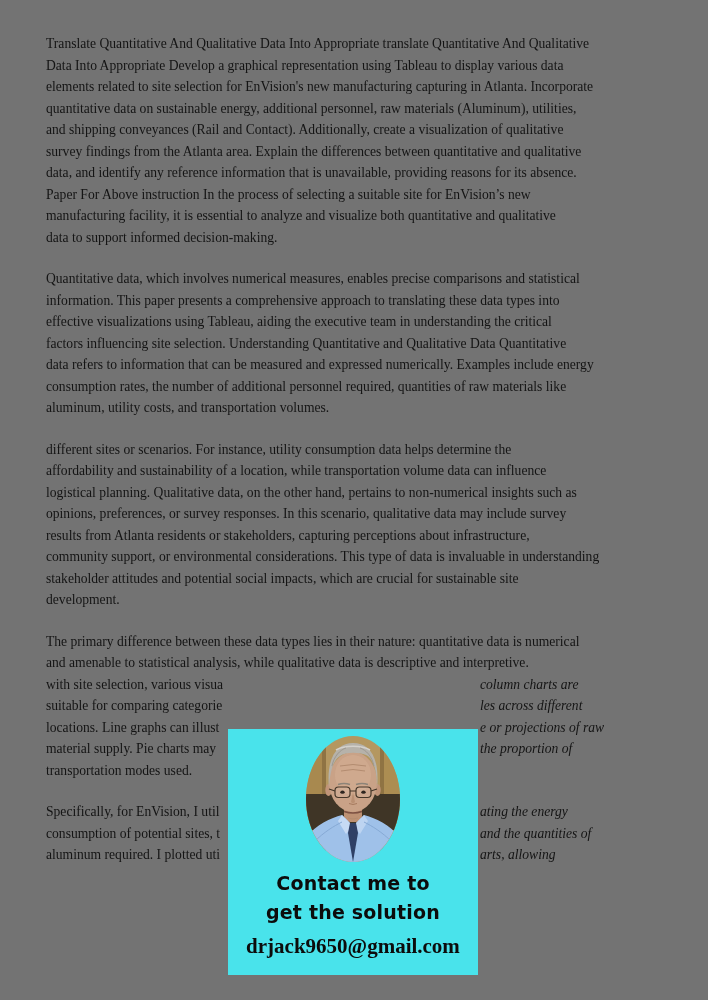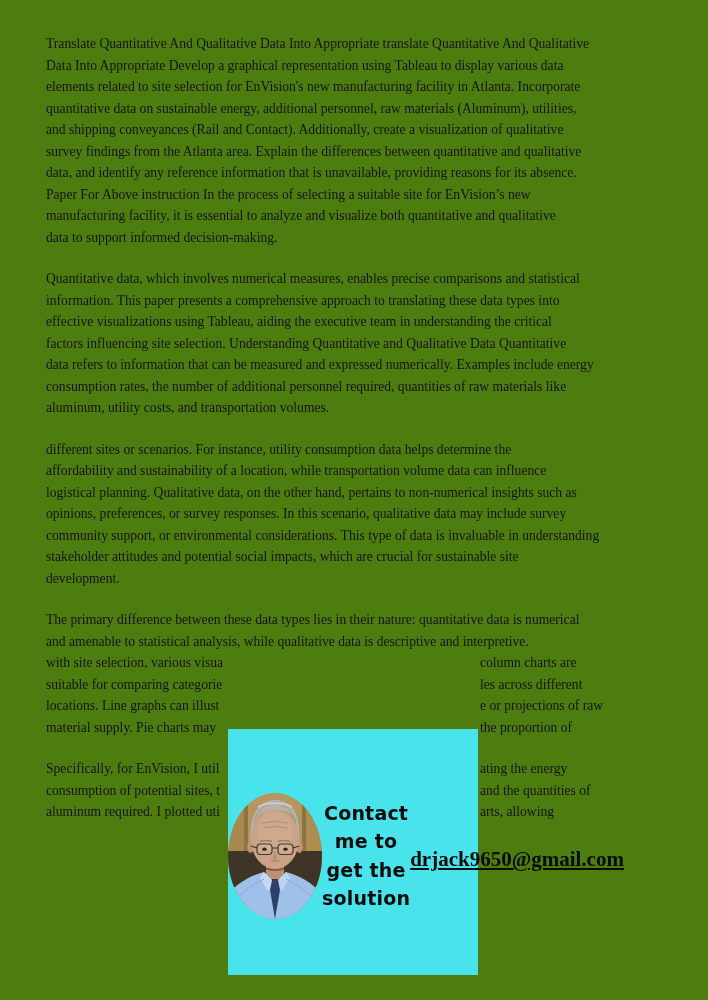--- a/index.html
+++ b/index.html
@@ -1,20 +1,20 @@
 <!DOCTYPE html>
 <html><head>
 <meta charset="utf-8">
 <style>
   html, body { margin: 0; padding: 0; background: #ffffff; }
   .page {
     position: relative;
     width: 708px;
     height: 1000px;
-    background: #4d7c0f;
+    background: #737373;
     overflow: hidden;
     font-family: "Liberation Serif", serif;
   }
   .content {
     position: absolute;
     left: 46px;
     top: 33px;
     width: 594px;
     color: #141414;
   }
@@ -23,31 +23,32 @@
     position: relative;
     height: 21.5px;
     line-height: 21.5px;
     font-size: 13.6px;
     white-space: nowrap;
   }
   .frag-right {
     position: absolute;
     left: 434px;
     top: 0;
+    font-style: italic;
   }
   .promo-card {
     position: absolute;
     left: 228px;
     top: 729px;
     width: 250px;
     height: 246px;
     background: #49e3eb;
     z-index: 5;
     display: flex;
-    flex-direction: row;
+    flex-direction: column;
     align-items: center;
   }
   .photo {
     margin-top: 7px;
     width: 94px;
     height: 126px;
     border-radius: 50%;
     overflow: hidden;
     flex: 0 0 auto;
   }
@@ -55,41 +56,40 @@
     margin-top: 7px;
     text-align: center;
     font-family: "DejaVu Sans", sans-serif;
     font-weight: bold;
     font-size: 19px;
     line-height: 28.5px;
     color: #0c0c0c;
     letter-spacing: 0.2px;
   }
   .promo-email {
-    margin-top: 14px;
+    margin-top: 7px;
     text-align: center;
     font-family: "Liberation Serif", serif;
     font-weight: bold;
     font-size: 21px;
     line-height: 26px;
     color: #0c0c0c;
-    text-decoration: underline;
   }
 </style>
 </head>
 <body>
 
 <div class="page">
 
   <div class="content" style="color: rgb(20, 20, 20);">
 
   <div class="para">
         <div class="line">Translate Quantitative And Qualitative Data Into Appropriate translate Quantitative And Qualitative</div>
         <div class="line">Data Into Appropriate Develop a graphical representation using Tableau to display various data</div>
-        <div class="line">elements related to site selection for EnVision's new manufacturing facility in Atlanta. Incorporate</div>
+        <div class="line">elements related to site selection for EnVision's new manufacturing capturing in Atlanta. Incorporate</div>
         <div class="line">quantitative data on sustainable energy, additional personnel, raw materials (Aluminum), utilities,</div>
         <div class="line">and shipping conveyances (Rail and Contact). Additionally, create a visualization of qualitative</div>
         <div class="line">survey findings from the Atlanta area. Explain the differences between quantitative and qualitative</div>
         <div class="line">data, and identify any reference information that is unavailable, providing reasons for its absence.</div>
         <div class="line">Paper For Above instruction In the process of selecting a suitable site for EnVision’s new</div>
         <div class="line">manufacturing facility, it is essential to analyze and visualize both quantitative and qualitative</div>
         <div class="line">data to support informed decision-making.</div>
       </div>
       <div class="para">
         <div class="line">Quantitative data, which involves numerical measures, enables precise comparisons and statistical</div>
@@ -98,31 +98,33 @@
         <div class="line">factors influencing site selection. Understanding Quantitative and Qualitative Data Quantitative</div>
         <div class="line">data refers to information that can be measured and expressed numerically. Examples include energy</div>
         <div class="line">consumption rates, the number of additional personnel required, quantities of raw materials like</div>
         <div class="line">aluminum, utility costs, and transportation volumes.</div>
       </div>
       <div class="para">
         <div class="line">different sites or scenarios. For instance, utility consumption data helps determine the</div>
         <div class="line">affordability and sustainability of a location, while transportation volume data can influence</div>
         <div class="line">logistical planning. Qualitative data, on the other hand, pertains to non-numerical insights such as</div>
         <div class="line">opinions, preferences, or survey responses. In this scenario, qualitative data may include survey</div>
+        <div class="line">results from Atlanta residents or stakeholders, capturing perceptions about infrastructure,</div>
         <div class="line">community support, or environmental considerations. This type of data is invaluable in understanding</div>
         <div class="line">stakeholder attitudes and potential social impacts, which are crucial for sustainable site</div>
         <div class="line">development.</div>
       </div>
       <div class="para">
         <div class="line">The primary difference between these data types lies in their nature: quantitative data is numerical</div>
         <div class="line">and amenable to statistical analysis, while qualitative data is descriptive and interpretive.</div>
         <div class="line"><span>with site selection, various visua</span><span class="frag-right">column charts are</span></div>
         <div class="line"><span>suitable for comparing categorie</span><span class="frag-right">les across different</span></div>
         <div class="line"><span>locations. Line graphs can illust</span><span class="frag-right">e or projections of raw</span></div>
         <div class="line"><span>material supply. Pie charts may</span><span class="frag-right">the proportion of</span></div>
+        <div class="line">transportation modes used.</div>
       </div>
       <div class="para">
         <div class="line"><span>Specifically, for EnVision, I util</span><span class="frag-right">ating the energy</span></div>
         <div class="line"><span>consumption of potential sites, t</span><span class="frag-right">and the quantities of</span></div>
         <div class="line"><span>aluminum required. I plotted uti</span><span class="frag-right">arts, allowing</span></div>
       </div>
     </div>
 
   <div class="promo-card" style="background: rgb(73, 227, 235);">
     <div class="photo">

